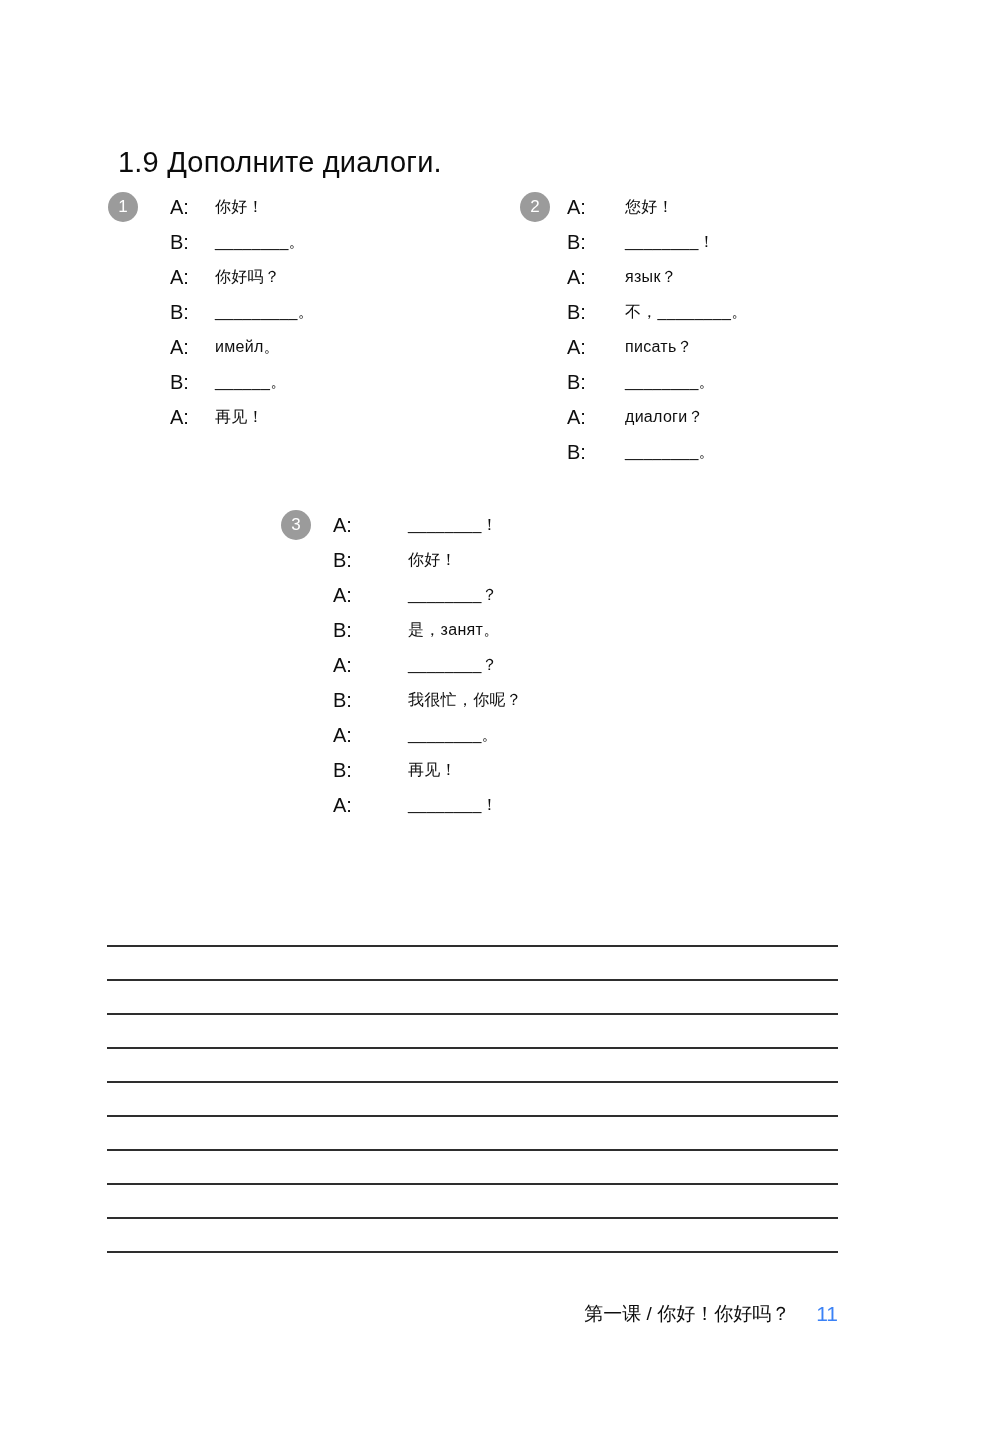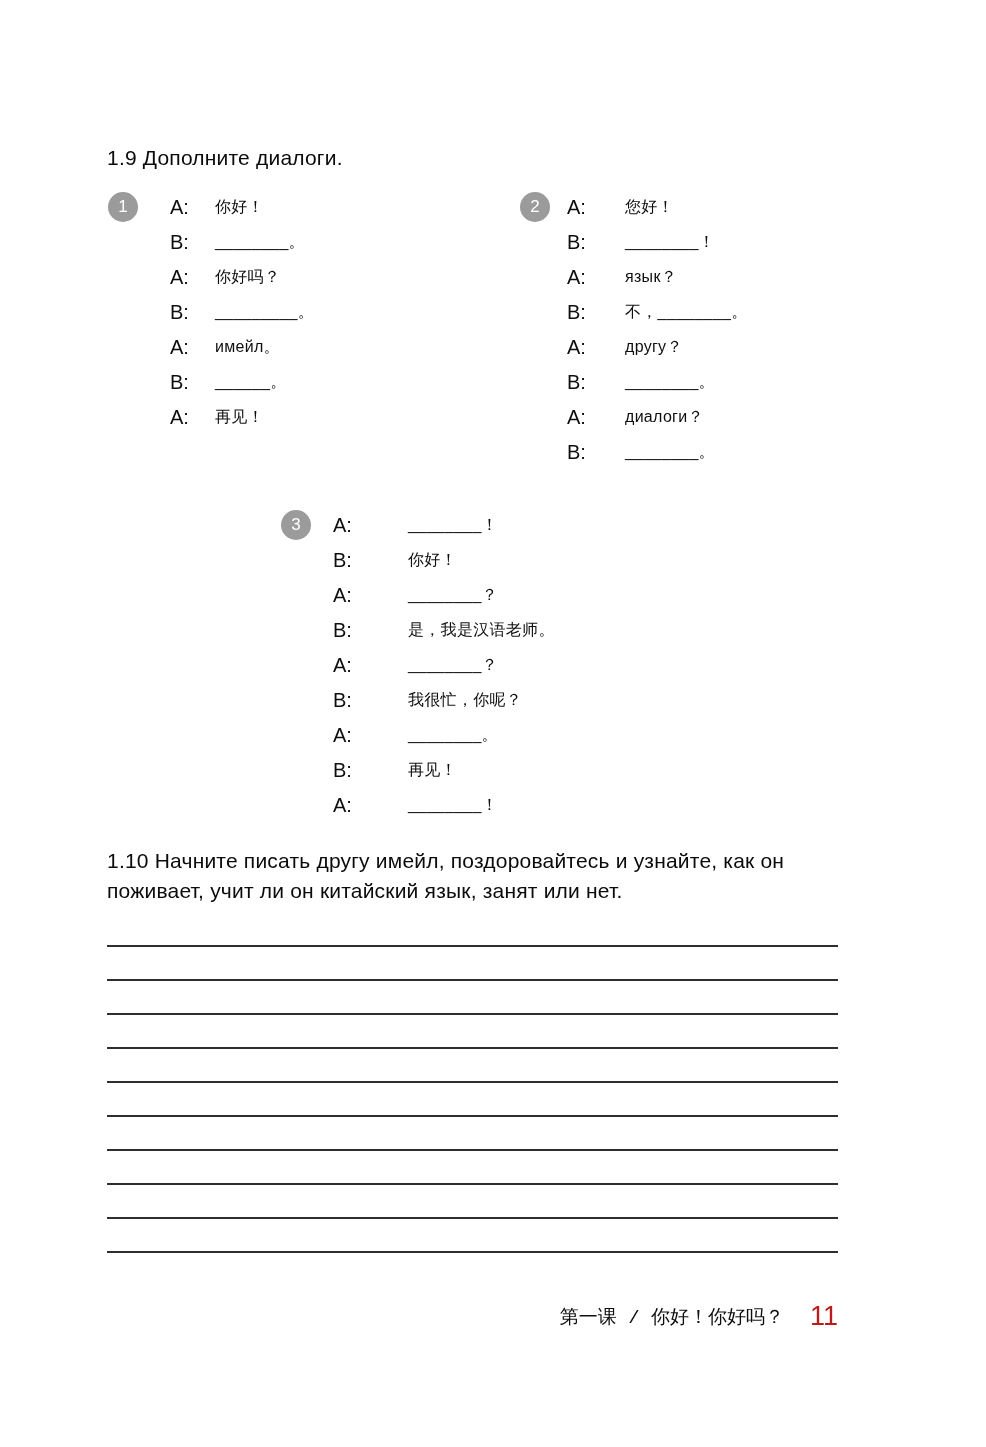--- a/index.html
+++ b/index.html
@@ -10,22 +10,22 @@
     color: #0e0e0e;
   }
   .page {
     position: relative;
     width: 986px; height: 1447px;
     background: #ffffff;
     overflow: hidden;
   }
   .ex-title {
     position: absolute;
-    left: 107px; top: 146px;
-    font-size: 21px;
+    left: 118px; top: 146px;
+    font-size: 29px;
     font-weight: 500;
     letter-spacing: 0.2px;
     color: #0b0b0b;
   }
   .ex110 {
     top: 846px;
     width: 748px;
     line-height: 1.42;
   }
   .dialogue {
@@ -71,22 +71,22 @@
   }
   .footer {
     position: absolute;
     left: 107px; top: 1301px;
     width: 731px;
     display: flex;
     justify-content: flex-end;
     align-items: center;
     gap: 26px;
   }
-  .chapter { font-size: 19px; color: #0e0e0e; font-family: Liberation Mono, monospace; }
-  .pagenum { font-size: 27px; color: #b91c1c; }
+  .chapter { font-size: 19px; color: #0e0e0e; }
+  .pagenum { font-size: 21px; color: #3b82f6; }
 </style>
 </head>
 <body>
 
 <div class="page">
 
   <div class="ex-title">1.9 Дополните диалоги.</div>
 
   <div id="dlg1" class="dialogue" style="left:108px; top:190px; --gap:32px; --spk:45px;">
       <div class="badge">1</div>
@@ -136,21 +136,21 @@
         <div class="line">
           <span class="speaker">A:</span>
           <span class="text">язык？</span>
         </div>
         <div class="line">
           <span class="speaker">B:</span>
           <span class="text">不，________。</span>
         </div>
         <div class="line">
           <span class="speaker">A:</span>
-          <span class="text">другу？</span>
+          <span class="text">писать？</span>
         </div>
         <div class="line">
           <span class="speaker">B:</span>
           <span class="text">________。</span>
         </div>
         <div class="line">
           <span class="speaker">A:</span>
           <span class="text">диалоги？</span>
         </div>
         <div class="line">
@@ -170,21 +170,21 @@
         <div class="line">
           <span class="speaker">B:</span>
           <span class="text">你好！</span>
         </div>
         <div class="line">
           <span class="speaker">A:</span>
           <span class="text">________？</span>
         </div>
         <div class="line">
           <span class="speaker">B:</span>
-          <span class="text">是，我是汉语老师。</span>
+          <span class="text">是，занят。</span>
         </div>
         <div class="line">
           <span class="speaker">A:</span>
           <span class="text">________？</span>
         </div>
         <div class="line">
           <span class="speaker">B:</span>
           <span class="text">我很忙，你呢？</span>
         </div>
         <div class="line">
@@ -195,21 +195,20 @@
           <span class="speaker">B:</span>
           <span class="text">再见！</span>
         </div>
         <div class="line">
           <span class="speaker">A:</span>
           <span class="text">________！</span>
         </div>
       </div>
     </div>
 
-  <div class="ex-title ex110">1.10 Начните писать другу имейл, поздоровайтесь и узнайте, как он поживает, учит ли он китайский язык, занят или нет.</div>
 
   <div id="wlines" class="writing-lines">
       <div class="wline"></div>
       <div class="wline"></div>
       <div class="wline"></div>
       <div class="wline"></div>
       <div class="wline"></div>
       <div class="wline"></div>
       <div class="wline"></div>
       <div class="wline"></div>

